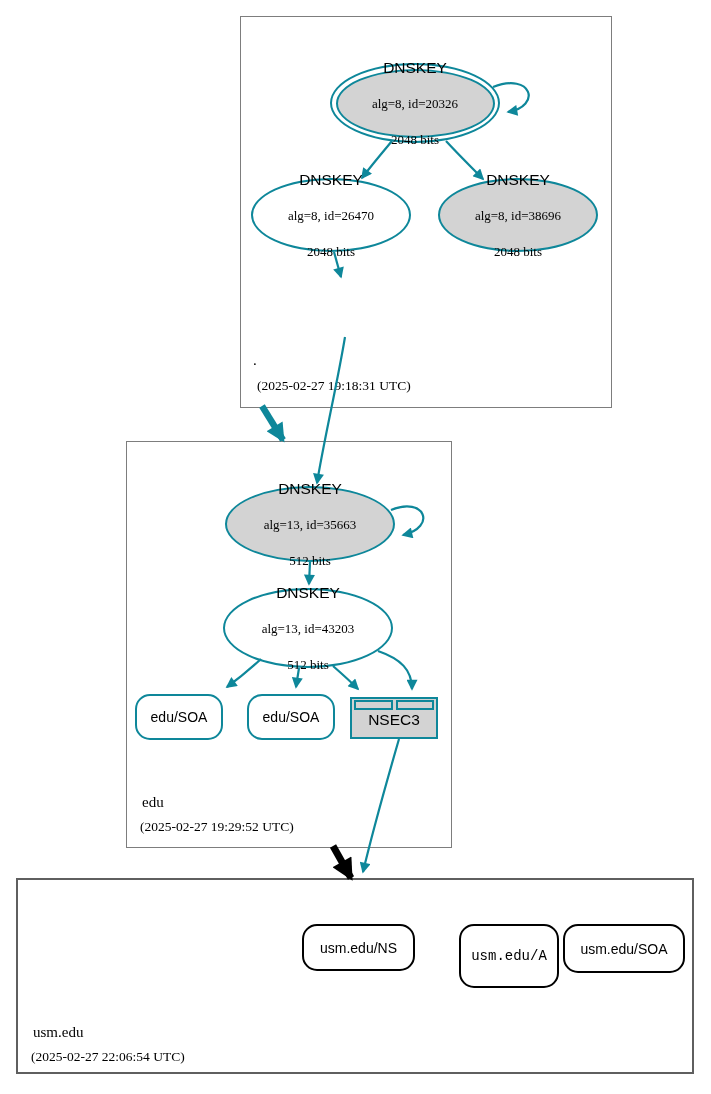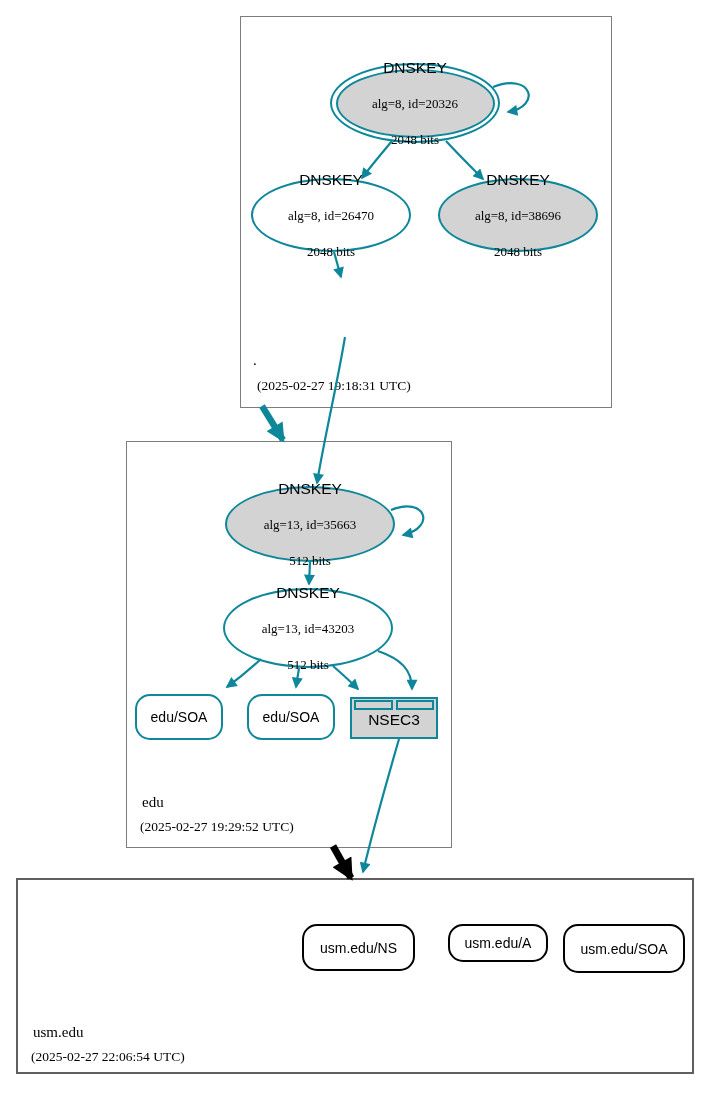--- a/index.html
+++ b/index.html
@@ -93,21 +93,21 @@
     <div class="cells">
       <div class="cell"></div>
       <div class="cell"></div>
     </div>
     <div class="nlabel">NSEC3</div>
   </div>
 
   <div class="node rrect blackb" style="left:302px;top:924px;width:113px;height:47px;">
     <span>usm.edu/NS</span>
   </div>
-  <div class="node rrect blackb" style="left:448px;top:924px;width:100px;height:38px;">
+  <div class="node rrect blackb" style="left:459px;top:924px;width:100px;height:64px;font-family:Liberation Mono, monospace;">
     <span>usm.edu/A</span>
   </div>
   <div class="node rrect blackb" style="left:563px;top:924px;width:122px;height:49px;">
     <span>usm.edu/SOA</span>
   </div>
 
   <svg class="edges" width="711" height="1094" viewBox="0 0 711 1094">
     <defs>
       <marker id="at" viewBox="0 0 10 10" refX="8.5" refY="5" markerWidth="5.5" markerHeight="5" orient="auto">
         <path d="M0,0 L10,5 L0,10 z" fill="#0e879a"></path>

